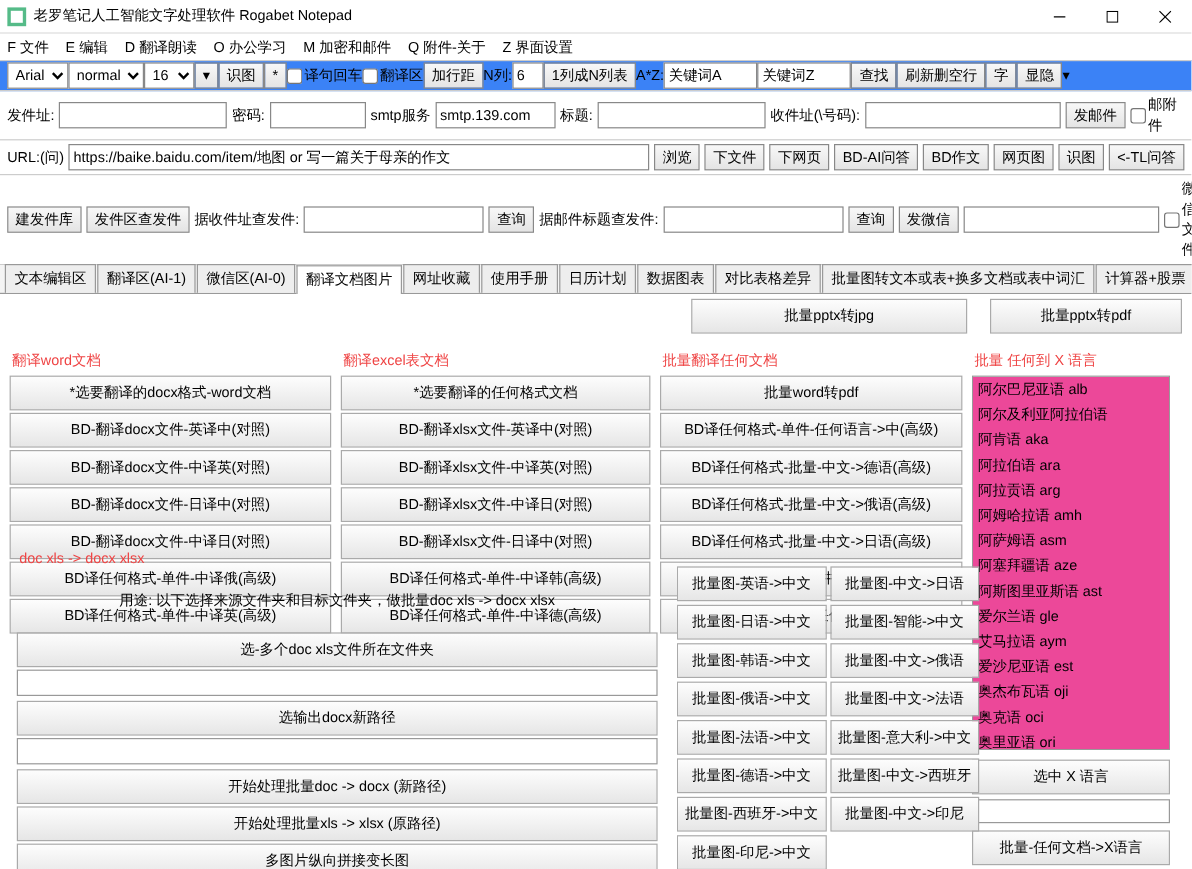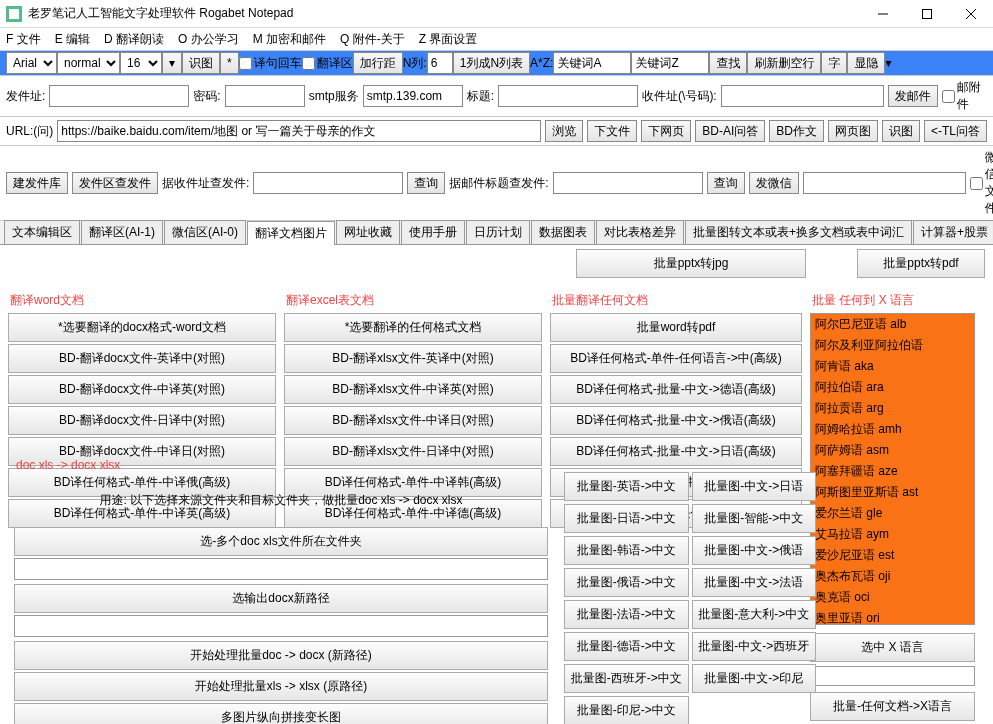--- a/index.html
+++ b/index.html
@@ -22,21 +22,21 @@
 .lbl { white-space: nowrap; }
 .tabbar { display: flex; background: #f4f4f4; border-bottom: 1px solid #999; padding: 0 4px; height: 24px; align-items: flex-end; }
 .tab { padding: 3px 7px; border: 1px solid #999; border-bottom: none; background: #eee; margin-right: 1px; font-size: 12px; cursor: default; white-space: nowrap; }
 .tab.active { background: #fff; position: relative; top: 1px; }
 .content { padding: 4px 8px 8px 8px; display: flex; gap: 8px; }
 .col { display: flex; flex-direction: column; gap: 2px; }
 .group-title { color: #ef4444; font-size: 12px; padding: 4px 2px 2px 2px; }
 .bbtn { border: 1px solid #aaa; background: linear-gradient(#fdfdfd,#e6e6e6); text-align: center; padding: 5px 2px; font-size: 12px; margin-bottom: 2px; cursor: default; white-space: nowrap; }
 .text-in { border: 1px solid #999; background: #fff; height: 22px; margin-bottom: 4px; }
 .toprow-area { display: flex; gap: 8px; padding: 4px 8px; }
-.listbox { border: 1px solid #999; background: #f97316; overflow-y: scroll; font-size: 12px; }
+.listbox { border: 1px solid #999; background: #ec4899; overflow-y: scroll; font-size: 12px; }
 .listbox div { padding: 2px 4px; white-space: nowrap; }
 .grid2 { display: grid; grid-template-columns: 1fr 1fr; gap: 3px; }
 </style>
 </head>
 <body>
 
 <div class="titlebar">
   <svg class="logo" viewBox="0 0 16 16">
       <rect width="16" height="16" fill="#5b8"></rect>
       <rect x="3" y="3" width="10" height="10" fill="#fff"></rect>
@@ -160,21 +160,21 @@
     <div class="tab">数据图表</div>
     <div class="tab">对比表格差异</div>
     <div class="tab">批量图转文本或表+换多文档或表中词汇</div>
     <div class="tab">计算器+股票</div>
   </div>
 
 <div class="toprow-area">
   <div style="width:560px"></div>
   <div class="bbtn" style="width:230px">批量pptx转jpg</div>
   <div style="flex:1"></div>
-  <div class="bbtn" style="width:128px">批量pptx转pdf</div>
+  <div class="bbtn" style="width:160px">批量pptx转pdf</div>
 </div>
 
 <div class="content">
 
   <div class="col" style="width:268px">
     <div class="group-title">翻译word文档</div>
     <div id="col1btns">
         <div class="bbtn">*选要翻译的docx格式-word文档</div>
         <div class="bbtn">BD-翻译docx文件-英译中(对照)</div>
         <div class="bbtn">BD-翻译docx文件-中译英(对照)</div>

